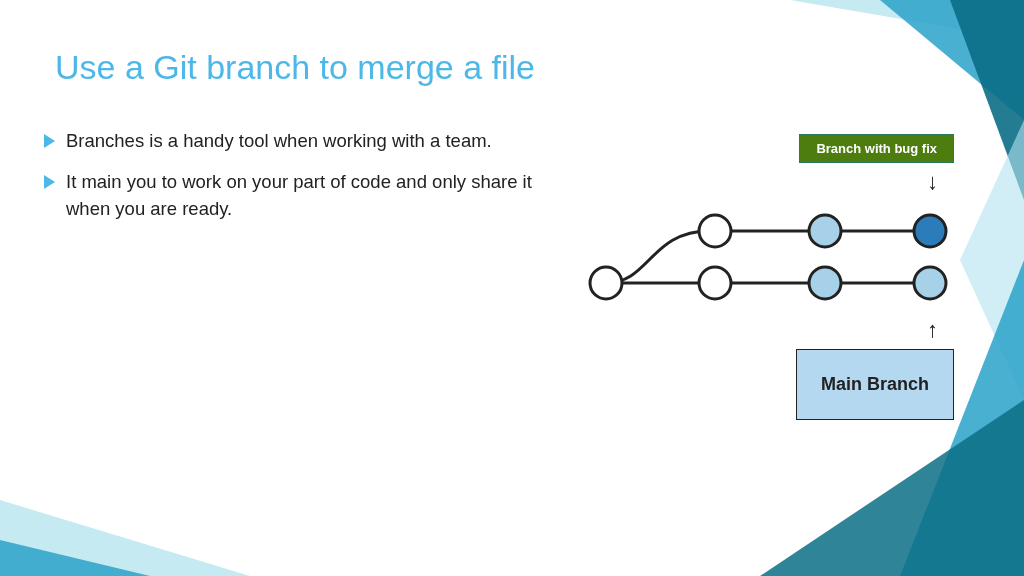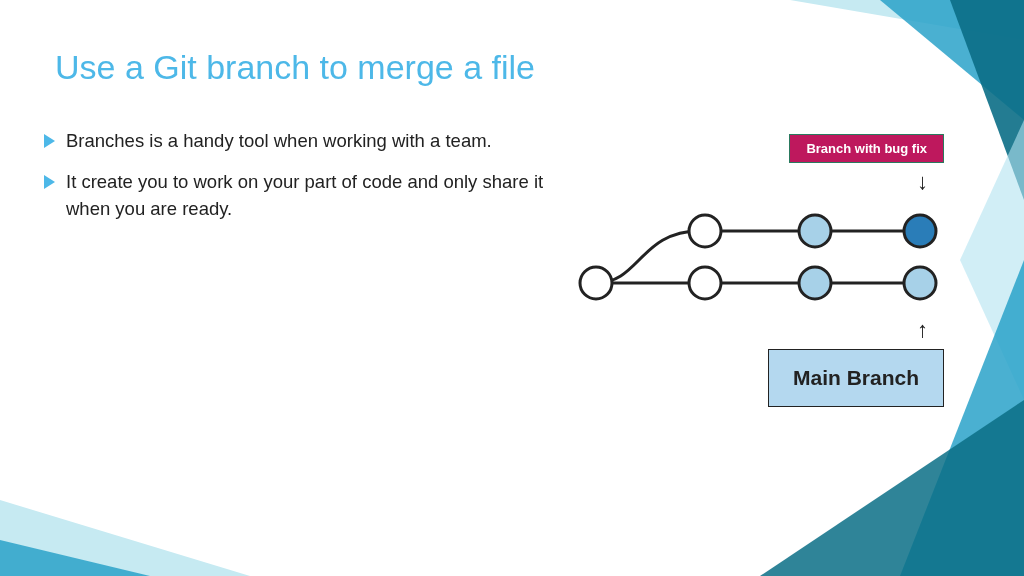--- a/index.html
+++ b/index.html
@@ -24,21 +24,21 @@
     font-weight: 400;
     color: #4db8e8;
     margin-left: 15px;
   }
   .content-row {
     position: absolute;
     left: 40px;
     top: 128px;
     width: 944px;
     display: flex;
-    gap: 0;
+    gap: 10px;
   }
   .bullet-list {
     width: 510px;
     list-style: none;
   }
   .bullet-list li {
     position: relative;
     padding-left: 26px;
     font-size: 18.5px;
     line-height: 1.45;
@@ -55,34 +55,34 @@
     border-top: 7px solid transparent;
     border-bottom: 7px solid transparent;
     border-left: 11px solid #4db8e8;
   }
   .diagram {
     width: 420px;
     padding-top: 6px;
   }
   .label-box-green {
     display: inline-block;
-    background: #be185d;
+    background: #4d7c0f;
     color: #fff;
     font-size: 13px;
     font-weight: 600;
     padding: 6px 16px;
     border: 1px solid #2a7a5e;
   }
   .label-box-blue {
     display: inline-block;
     background: #b4d8ef;
     color: #222;
-    font-size: 21px;
+    font-size: 18px;
     font-weight: 600;
-    padding: 16px 24px;
+    padding: 24px 24px;
     border: 1px solid #222;
   }
   .arrow-down, .arrow-up {
     font-size: 22px;
     font-weight: 600;
     color: #222;
   }
   .diagram-stack {
     display: flex;
     flex-direction: column;
@@ -103,21 +103,21 @@
   <polygon points="1024,400 1024,576 760,576" fill="#0b6e86" opacity="0.85"></polygon>
   <polygon points="0,500 0,576 250,576" fill="#c6eaf2"></polygon>
   <polygon points="0,540 0,576 150,576" fill="#2aa2c9" opacity="0.85"></polygon>
 </svg>
 
 <h1 class="slide-title">Use a Git branch to merge a file</h1>
 
 <div class="content-row">
   <ul class="bullet-list">
     <li>Branches is a handy tool when working with a team.</li>
-    <li>It create you to work on your part of code and only share it when you are ready.</li>
+    <li>It main you to work on your part of code and only share it when you are ready.</li>
   </ul>
 
   <div class="diagram">
     <div class="diagram-stack">
       <div class="row-right">
         <span class="label-box-green">Branch with bug fix</span>
       </div>
       <div class="arrow-down row-right-arrow">↓</div>
       <svg width="420" height="110">
         <path d="M 46 82 C 90 82, 90 30, 150 30" stroke="#222" stroke-width="3" fill="none"></path>

